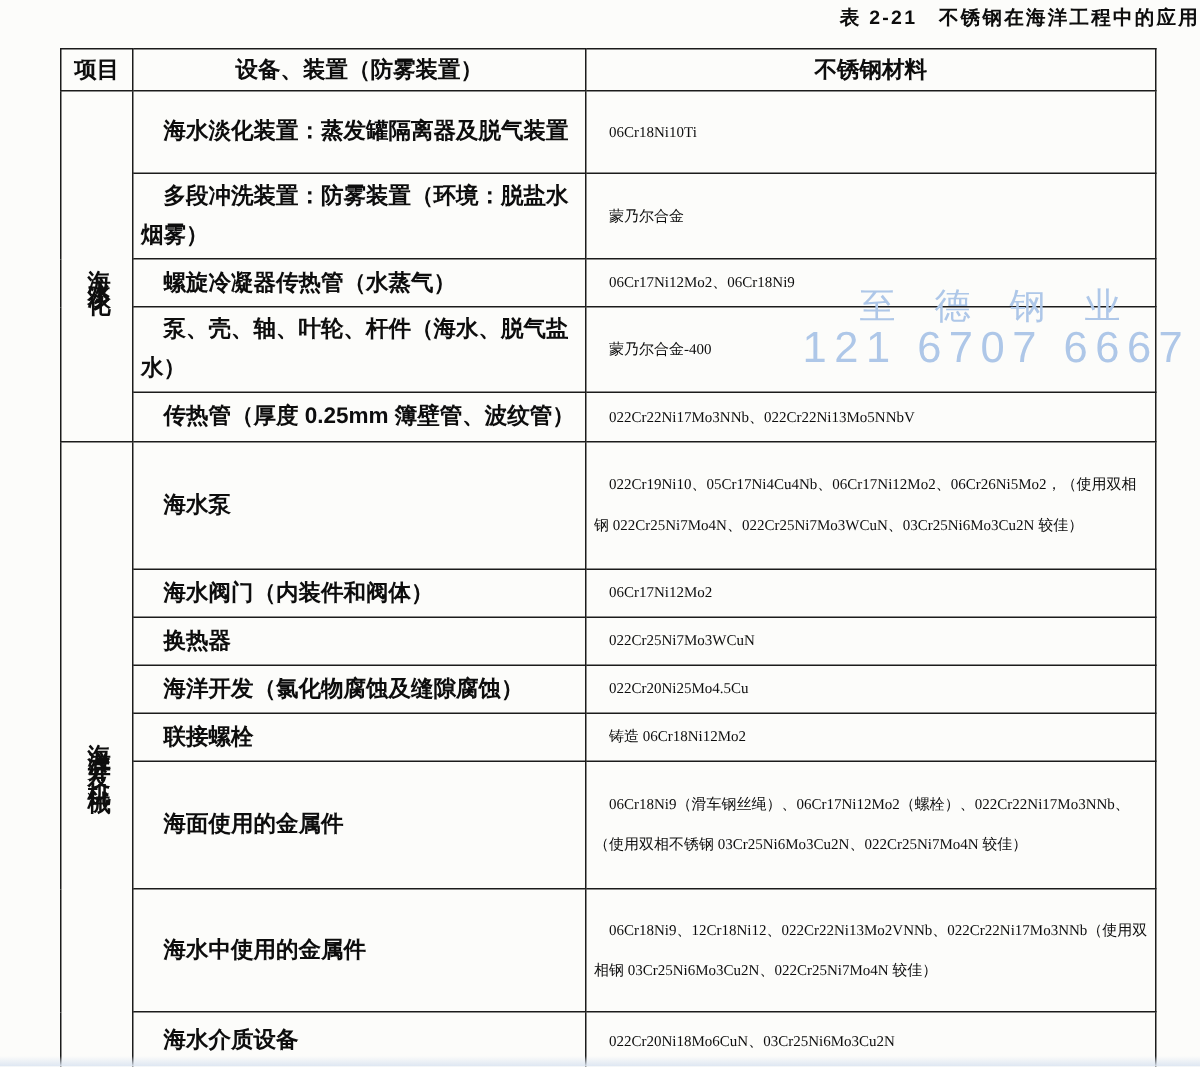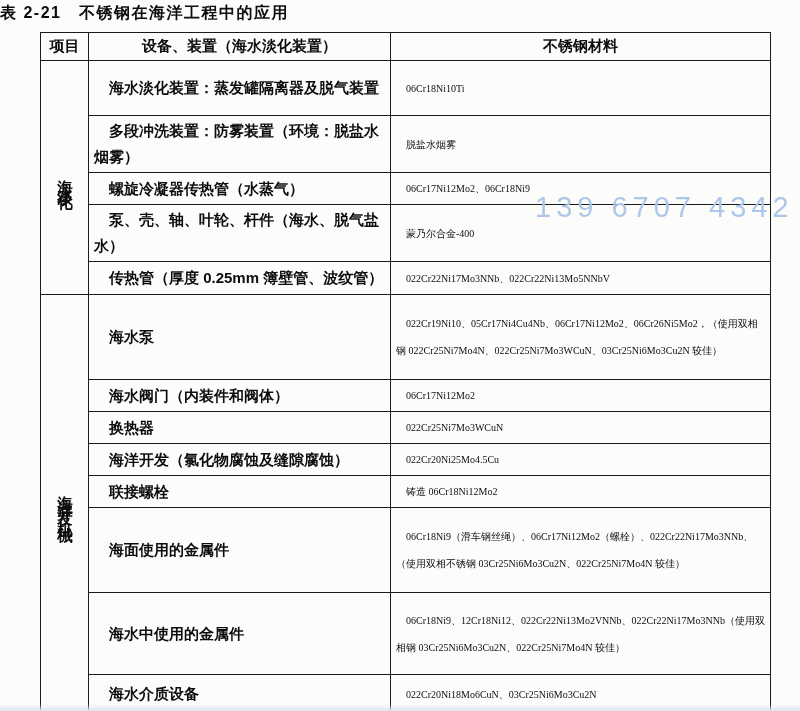--- a/index.html
+++ b/index.html
@@ -7,22 +7,22 @@
   body {
     width: 800px; height: 711px;
     background: #fcfcfa;
     font-family: "Liberation Sans", sans-serif;
     color: #0d0d0d;
     position: relative;
     overflow: hidden;
   }
   .page-title {
     position: absolute; top: 3px; left: 0; width: 100%;
-    text-align: left;
-    font-size: 16px; font-weight: bold;
+    text-align: right;
+    font-size: 13px; font-weight: bold;
     letter-spacing: 1.5px;
   }
   table.main {
     position: absolute; left: 40px; top: 32px;
     width: 730px;
     border-collapse: collapse;
     table-layout: fixed;
   }
   table.main th, table.main td {
     border: 1.6px solid #1b1b1b;
@@ -93,33 +93,33 @@
 
 <table class="main">
   <colgroup>
     <col class="col-cat">
     <col class="col-eq">
     <col class="col-mat">
   </colgroup>
   <thead>
     <tr>
       <th>项目</th>
-      <th>设备、装置（海水淡化装置）</th>
+      <th>设备、装置（防雾装置）</th>
       <th>不锈钢材料</th>
     </tr>
   </thead>
   <tbody>
       <tr style="height: 55px; margin-top: 24px;">
         <td class="cat-cell" rowspan="5">海水淡化</td>
         <td class="equip-cell">海水淡化装置：蒸发罐隔离器及脱气装置</td>
         <td class="mat-cell">06Cr18Ni10Ti</td>
       </tr>
       <tr style="height: 54px;">
         <td class="equip-cell">多段冲洗装置：防雾装置（环境：脱盐水烟雾）</td>
-        <td class="mat-cell">脱盐水烟雾</td>
+        <td class="mat-cell">蒙乃尔合金</td>
       </tr>
       <tr style="height: 29px;">
         <td class="equip-cell">螺旋冷凝器传热管（水蒸气）</td>
         <td class="mat-cell">06Cr17Ni12Mo2、06Cr18Ni9</td>
       </tr>
       <tr style="height: 56px; padding-left: 24px;">
         <td class="equip-cell">泵、壳、轴、叶轮、杆件（海水、脱气盐水）</td>
         <td class="mat-cell">蒙乃尔合金-400</td>
       </tr>
       <tr style="height: 33px;">
@@ -156,16 +156,17 @@
         <td class="mat-cell">06Cr18Ni9、12Cr18Ni12、022Cr22Ni13Mo2VNNb、022Cr22Ni17Mo3NNb（使用双相钢 03Cr25Ni6Mo3Cu2N、022Cr25Ni7Mo4N 较佳）</td>
       </tr>
       <tr style="height: 39px;">
         <td class="equip-cell">海水介质设备</td>
         <td class="mat-cell">022Cr20Ni18Mo6CuN、03Cr25Ni6Mo3Cu2N</td>
       </tr>
     </tbody>
 </table>
 
 <div class="watermark" style="color: rgb(174, 199, 232);">
-  <div class="wm-num">139 6707 4342</div>
+  <div class="wm-cn">至德钢业</div>
+  <div class="wm-num">121 6707 6667</div>
 </div>
 
 <div class="scan-edge"></div>
 
 </body></html>

